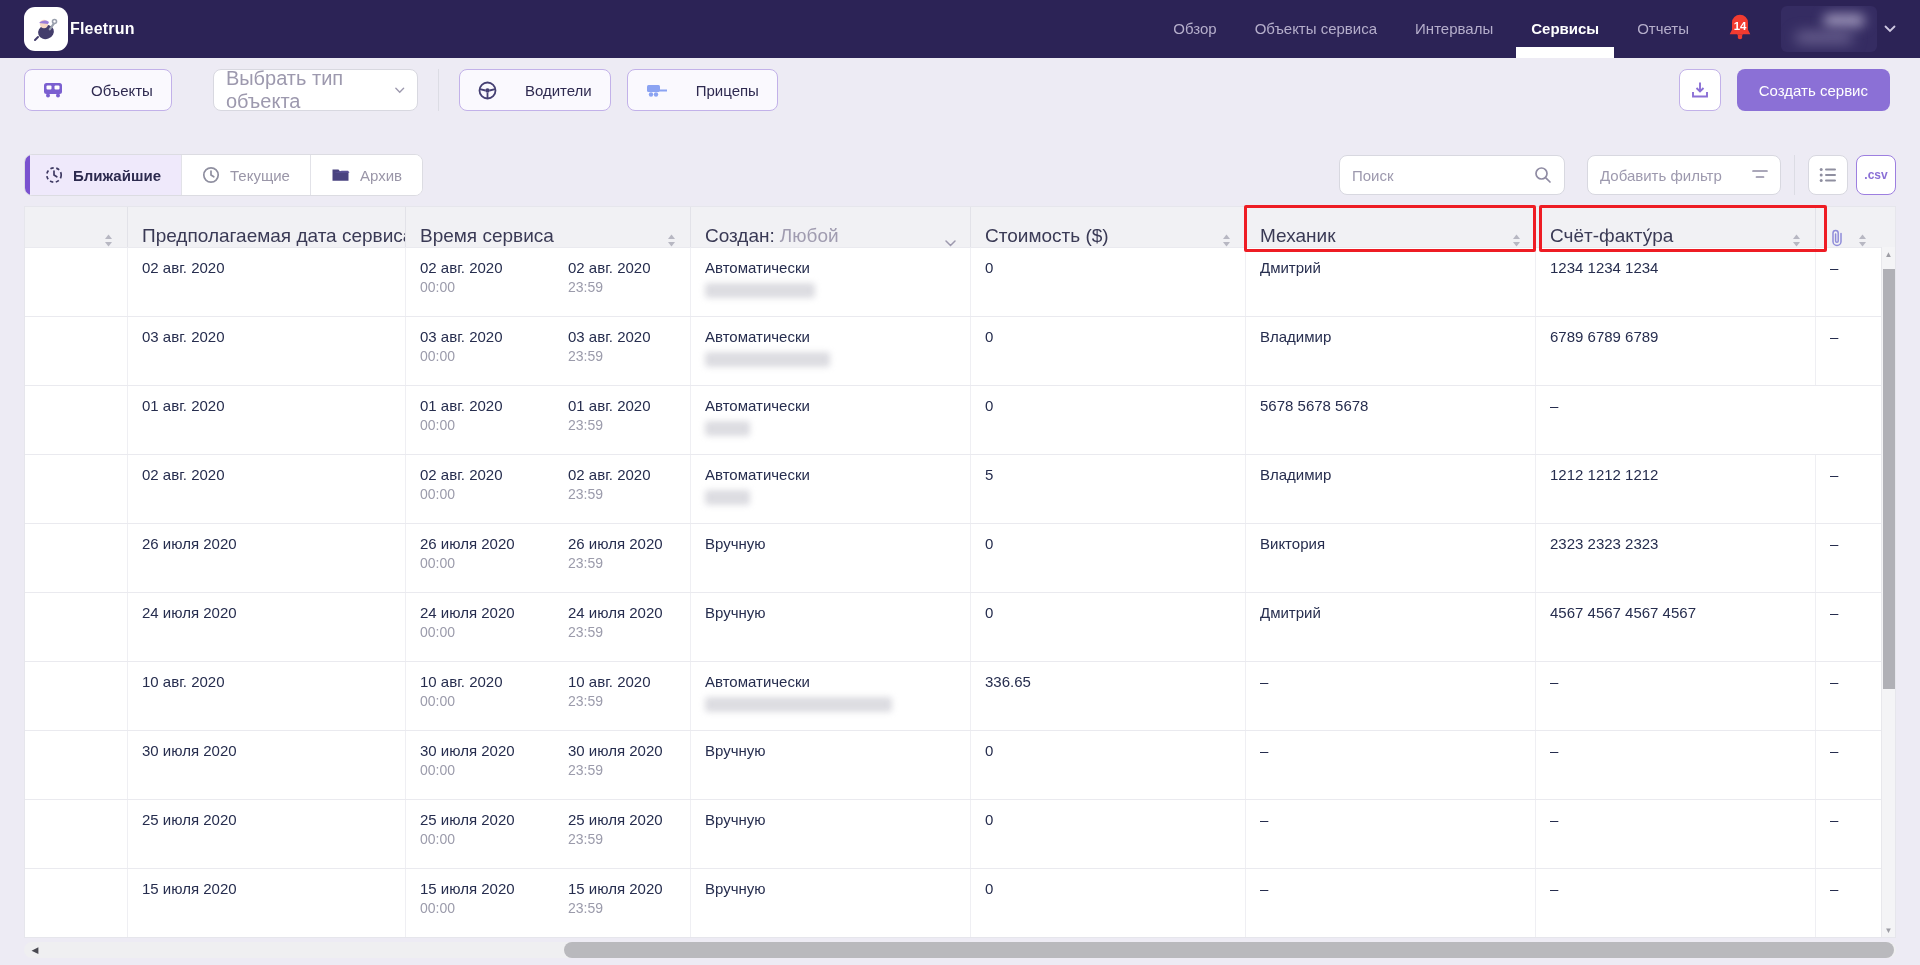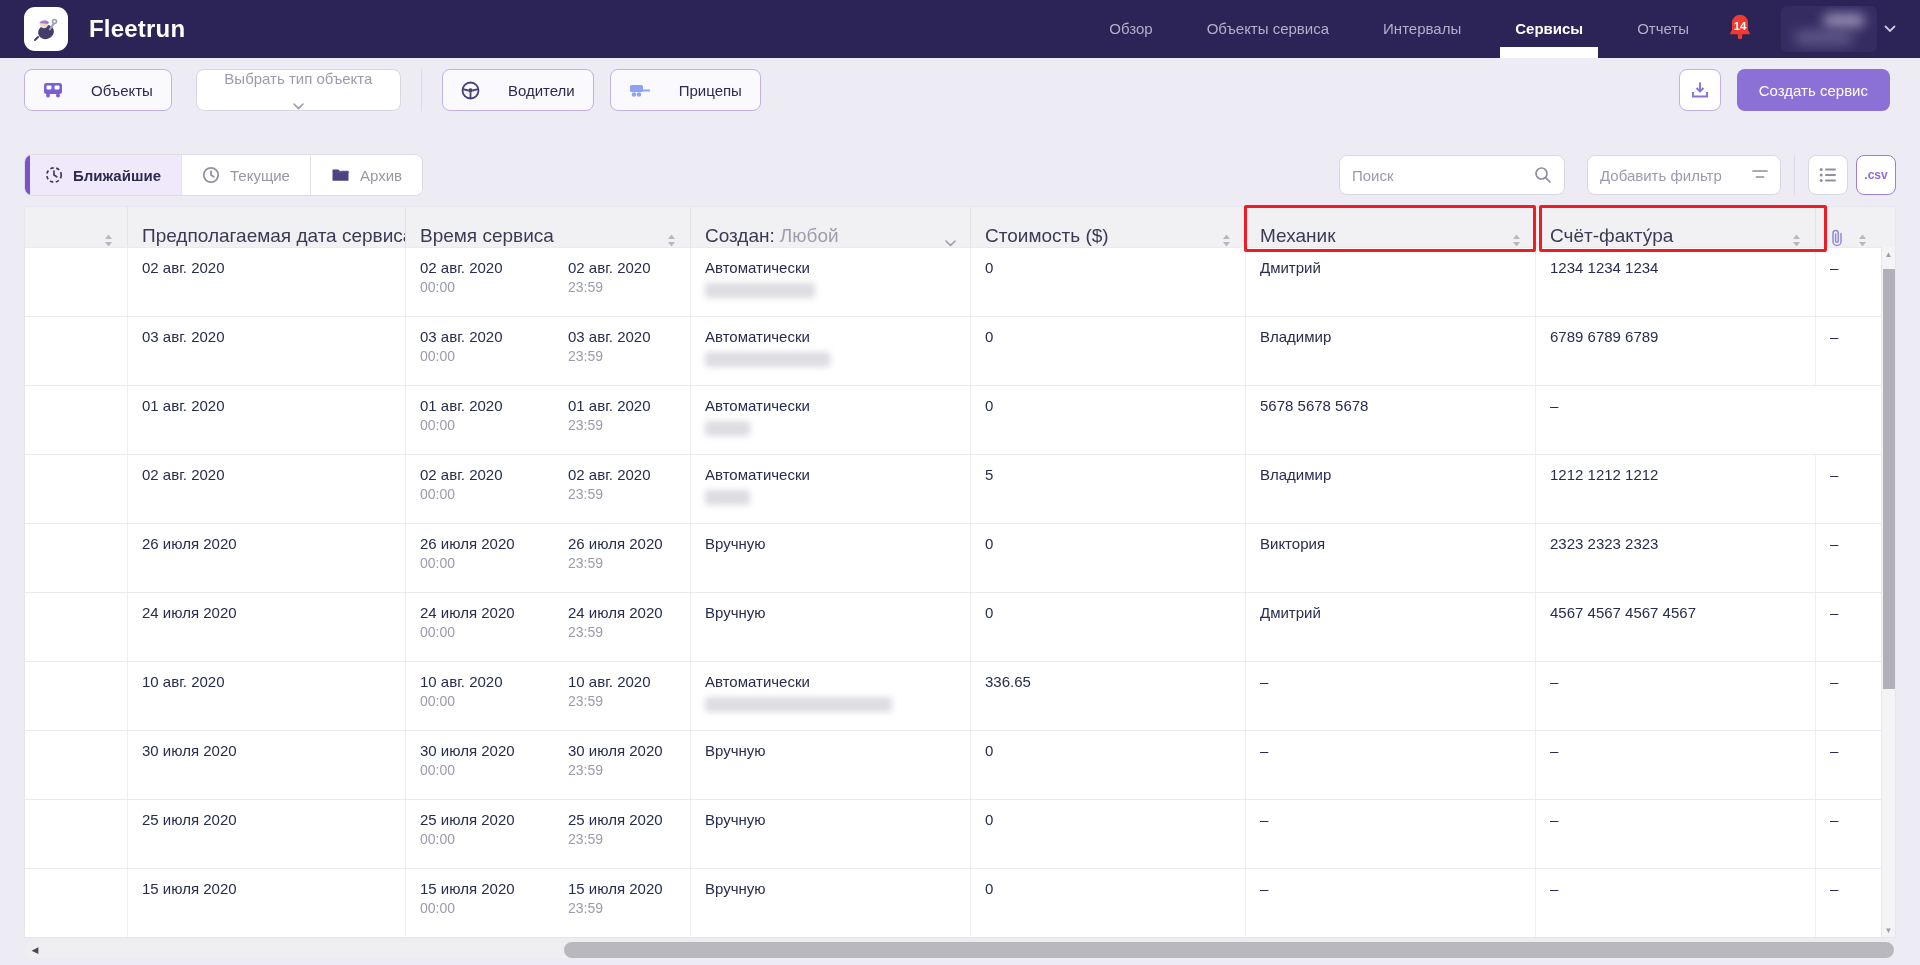--- a/index.html
+++ b/index.html
@@ -3,36 +3,36 @@
 <meta charset="utf-8">
 <style>
   * { box-sizing: border-box; margin: 0; padding: 0; }
   html,body { width:1920px; height:965px; overflow:hidden; }
   body { font-family: "Liberation Sans", "DejaVu Sans", sans-serif; background:#edebf4; color:#262d4e; }
   #app { position:relative; width:1920px; height:965px; overflow:hidden; }
 
   
   .header { position:relative; height:58px; background:#2c2356; display:flex; align-items:center; padding:0 24px; }
   .logo { width:44px; height:44px; background:#fff; border-radius:11px; display:flex; align-items:center; justify-content:center; flex:0 0 auto; }
-  .app-name { color:#fff; font-size:24px; font-weight:bold; margin-left:21px; letter-spacing:.2px; }
+  .app-name { color:#fff; font-size:16px; font-weight:bold; margin-left:2px; letter-spacing:.2px; }
   .header-spacer { flex:1; }
-  .nav { display:flex; align-items:center; height:58px; gap:54px; }
+  .nav { display:flex; align-items:center; height:58px; gap:38px; }
   .nav-item { position:relative; height:58px; line-height:58px; font-size:15px; color:#b5aecb; cursor:pointer; }
   .nav-item.active { color:#ffffff; font-weight:bold; }
   .nav-item.active::after { content:""; position:absolute; left:50%; transform:translateX(-50%); bottom:0; width:98px; height:11px; background:#fff; }
   .bell-wrap { margin-left:36px; position:relative; width:30px; height:34px; display:flex; align-items:center; justify-content:center; cursor:pointer; }
   .avatar-wrap { margin-left:26px; display:flex; align-items:center; gap:7px; cursor:pointer; }
   .avatar-blob { position:relative; width:96px; height:46px; border-radius:6px; background:#352c62; overflow:hidden; }
   .avatar-blob .b1 { position:absolute; right:12px; top:8px; width:42px; height:13px; border-radius:7px; background:#9b93b8; filter:blur(6px); }
   .avatar-blob .b2 { position:absolute; left:14px; top:26px; width:58px; height:11px; border-radius:6px; background:#6f6694; filter:blur(7px); }
 
   
   .toolbar { margin-top:11px; height:42px; padding:0 30px 0 24px; display:flex; align-items:center; }
   .btn { display:flex; align-items:center; gap:28px; height:42px; border-radius:8px; font-size:15px; color:#2e2a50; cursor:pointer; background:#faf9fe; border:1px solid #c2b1e9; padding:0 18px; }
-  .select-box { display:flex; align-items:center; justify-content:space-between; width:205px; height:42px; margin-left:24px; background:#fff; border:1px solid #d8d8e0; border-radius:8px; padding:0 12px; color:#9d99ae; font-size:15px; cursor:pointer;flex-direction:column; }
+  .select-box { display:flex; align-items:center; justify-content:space-between; width:205px; height:42px; margin-left:41px; background:#fff; border:1px solid #d8d8e0; border-radius:8px; padding:0 12px; color:#9d99ae; font-size:20px; cursor:pointer; }
   .vdiv { width:1px; height:42px; background:#dcdce4; margin:0 20px; }
   .btn + .btn { margin-left:16px; }
   .toolbar-spacer { flex:1; }
   .icon-btn { width:42px; height:42px; border-radius:8px; background:#fff; border:1px solid #c2b1e9; display:flex; align-items:center; justify-content:center; cursor:pointer; }
   .btn-primary { height:42px; margin-left:16px; padding:0 22px; border:none; border-radius:8px; background:#8b70d6; color:#fff; font-size:15px; display:flex; align-items:center; cursor:pointer; }
 
   
   .filter-row { margin-top:43px; height:42px; padding:0 24px; display:flex; align-items:center; }
   .tabs { display:flex; height:42px; background:#fff; border:1px solid #dcdce2; border-radius:8px; overflow:hidden; }
   .tab { display:flex; align-items:center; gap:10px; padding:0 20px; font-size:15px; color:#9a96a8; border-right:1px solid #e2e2e8; cursor:pointer; background:#fff; position:relative; }

